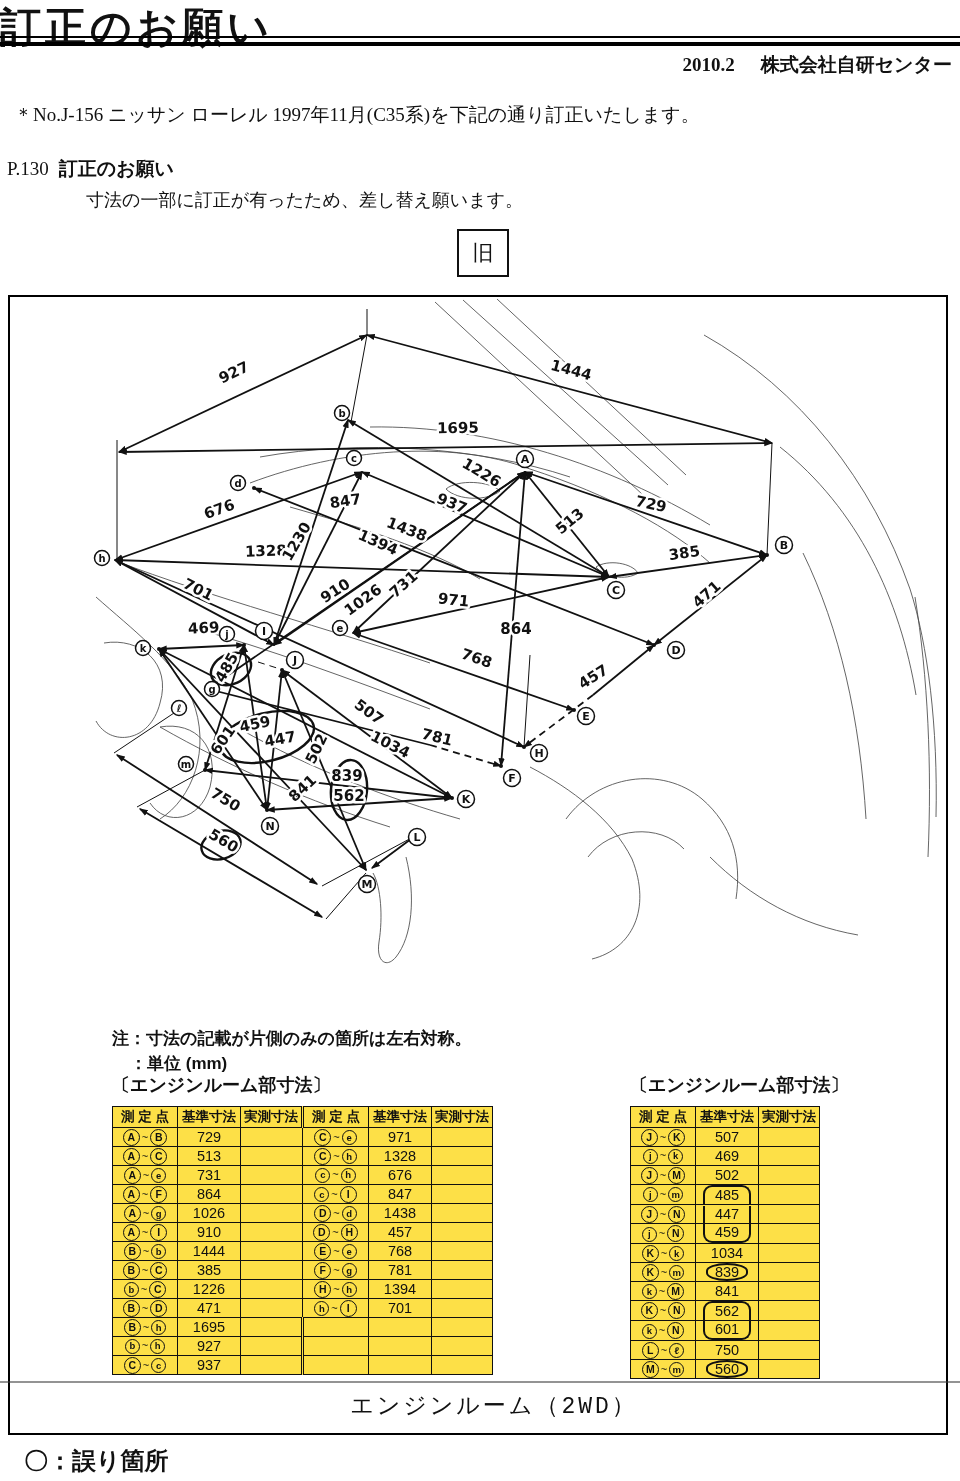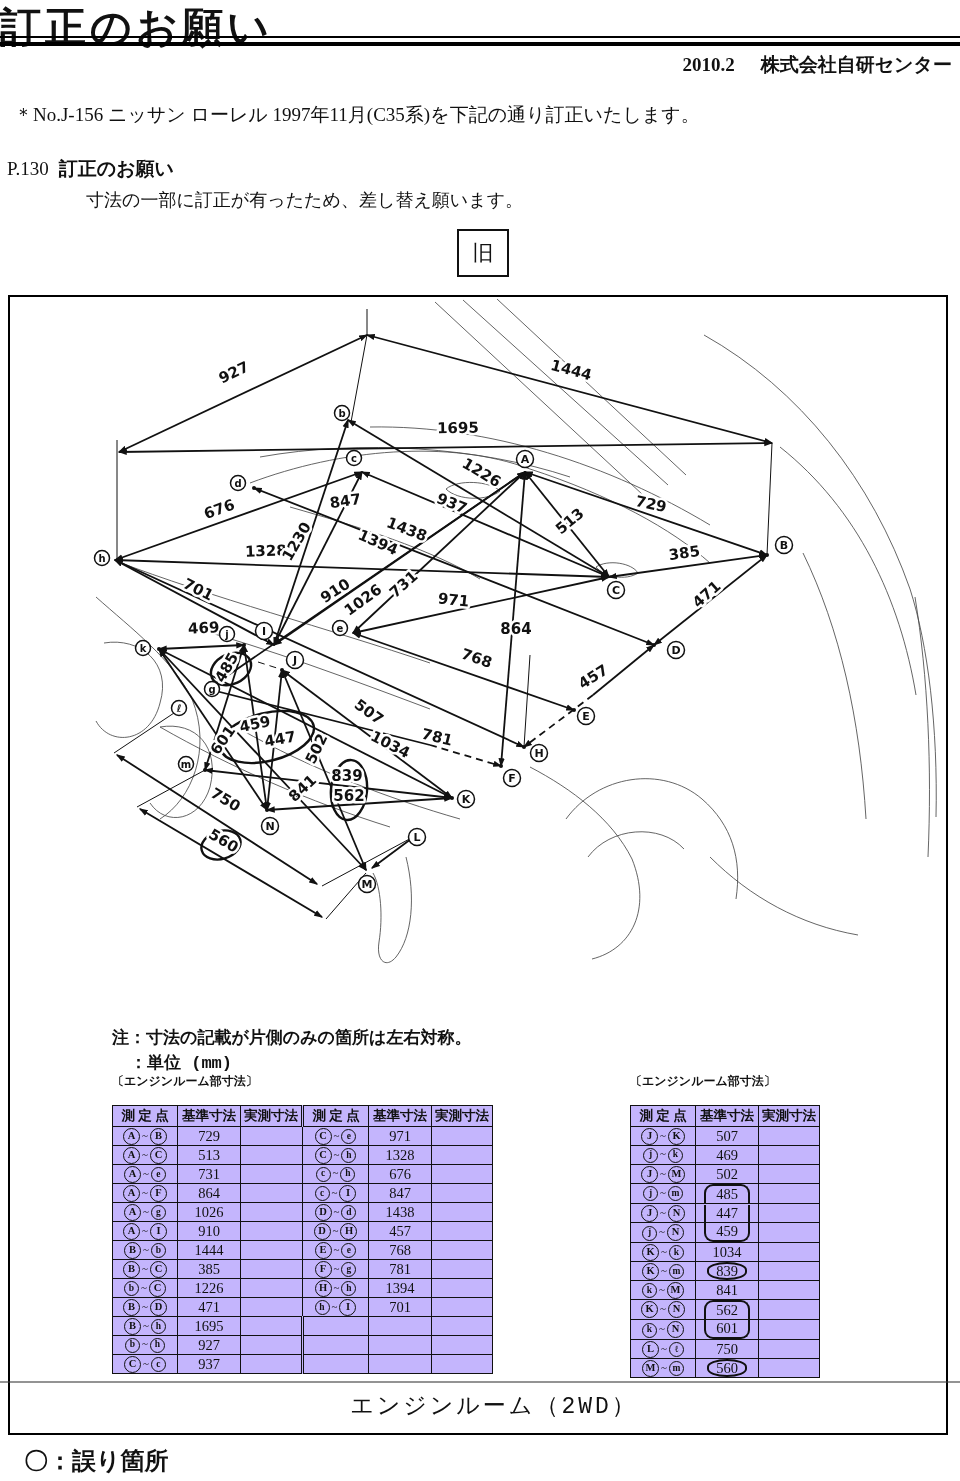--- a/index.html
+++ b/index.html
@@ -16,25 +16,25 @@
   .intro-line{top:102px;left:14px;font-size:19px;}
   .p130-line{top:156px;left:7px;font-size:19px;}
   .p130-line .sec-name{font-family:"Liberation Sans","DejaVu Sans",sans-serif;font-weight:bold;margin-left:10px;}
   .note-line{top:188px;left:70px;font-size:18px;margin-left:16px;}
   .old-box{top:229px;left:457px;width:48px;height:44px;border:2px solid #111;
            display:flex;align-items:center;justify-content:center;
            font-size:21px;font-family:"Liberation Sans","DejaVu Sans",sans-serif;}
   
   .figure-box{top:295px;left:8px;width:936px;height:1136px;border:2px solid #000;background:#fff;}
   .fig-svg{position:absolute;top:0;left:0;}
-  .fig-notes{position:absolute;left:102px;top:729px;font-family:Liberation Mono, monospace;
+  .fig-notes{position:absolute;left:102px;top:729px;font-family:Liberation Sans, sans-serif;
              font-size:17px;font-weight:bold;line-height:25px;}
   .tbl-block{position:absolute;font-family:"Liberation Sans","DejaVu Sans",sans-serif;}
-  .tbl-title{font-size:12px;font-weight:bold;margin-bottom:15px;}
-  table{border-collapse:collapse;background:#c4b5fd;font-family:Liberation Serif, serif;}
+  .tbl-title{font-size:18px;font-weight:bold;margin-bottom:9px;}
+  table{border-collapse:collapse;background:#fde047;}
   th,td{border:1px solid #111;height:18px;padding:0;text-align:center;vertical-align:middle;}
   th{font-size:13.5px;font-weight:bold;height:20px;}
   td.val{font-size:14.5px;min-width:62px;}
   td.pt{min-width:64px;font-size:11px;}
   td.blank{min-width:60px;}
   .grp2{border-left:3px double #111;}
   .circ{display:inline-flex;align-items:center;justify-content:center;width:15px;height:15px;
         border:1.4px solid #111;border-radius:50%;font-size:10.5px;font-weight:bold;line-height:1;}
   .circ.lc{width:13px;height:13px;font-size:9.5px;}
   .tld{margin:0 2px;font-size:11px;}

